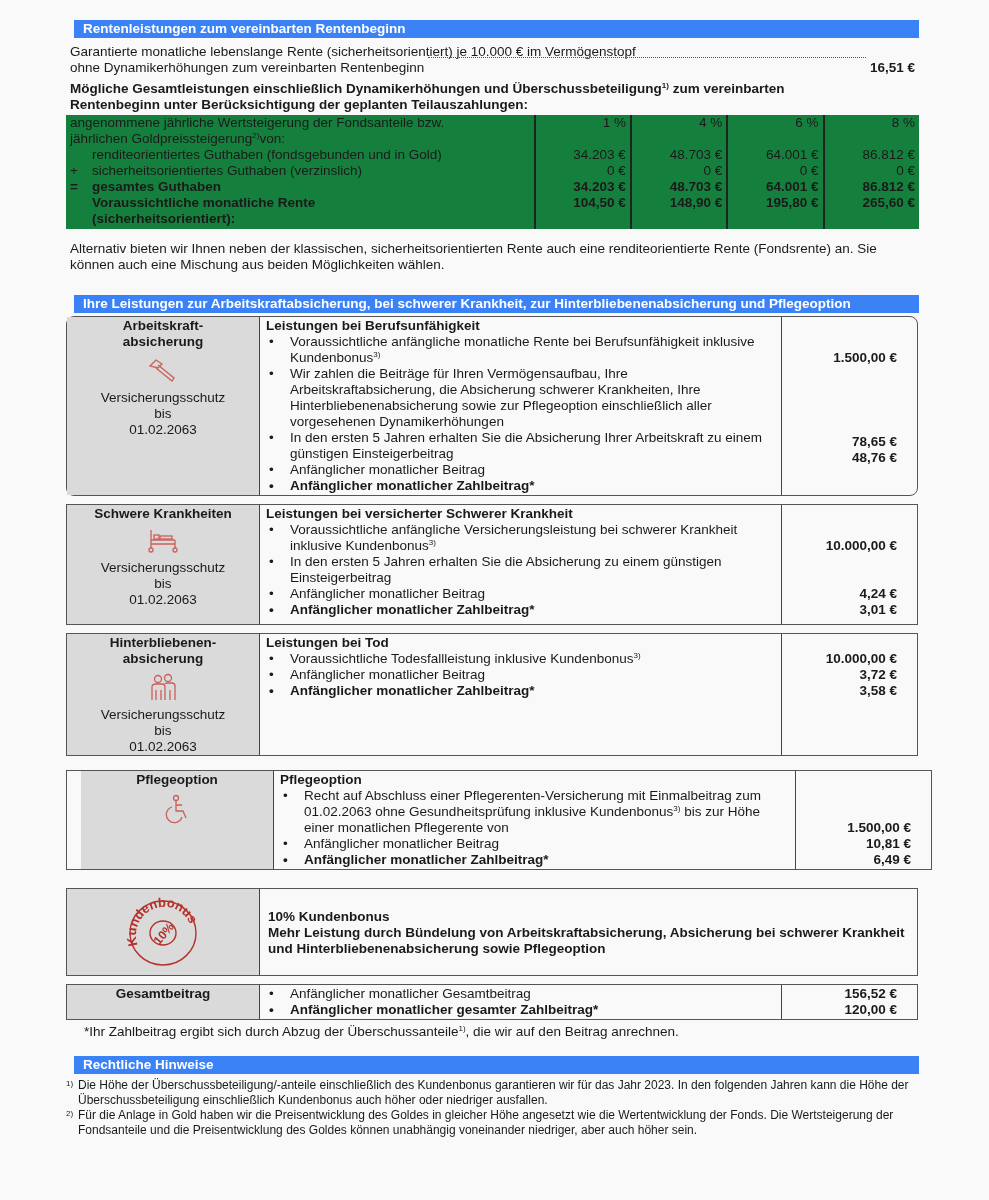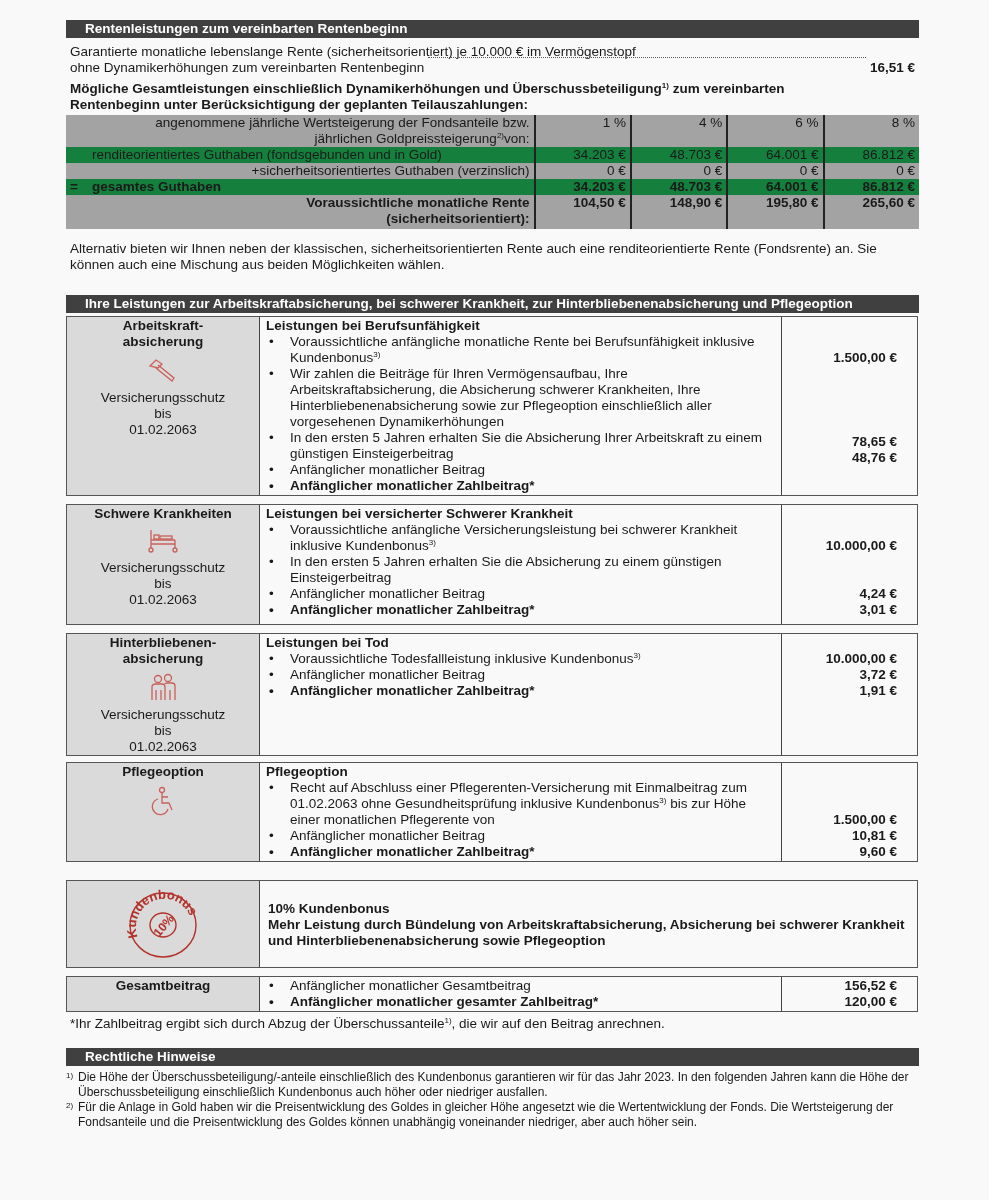--- a/index.html
+++ b/index.html
@@ -3,33 +3,33 @@
 <meta charset="utf-8">
 <style>
   html, body { margin: 0; padding: 0; }
   body {
     width: 989px; height: 1200px; background: #f9f9f9;
     font-family: "Liberation Sans", sans-serif; font-size: 13.5px; color: #1a1a1a;
     position: relative; overflow: hidden;
   }
   .page { position: absolute; left: 66px; top: 20px; width: 853px; }
   .bar {
-    background: #404040; color: #fff; font-weight: bold; font-size: 13.5px;
-    padding: 1px 19px; line-height: 16px;
+    background: #3b82f6; color: #fff; font-weight: bold; font-size: 13.5px;
+    padding: 1px 9px; line-height: 16px; margin-left: 8px;
   }
   sup { font-size: 8px; vertical-align: super; line-height: 0; }
   .p { padding: 0 4px; line-height: 16px; }
   .b { font-weight: bold; }
   .dotline { display: flex; align-items: flex-start; }
   .dotline .fill { flex: 1; border-bottom: 1px dotted #555; margin: 0 4px; transform: translateY(-3px); }
 
   table.rt { width: 853px; border-collapse: collapse; margin-top: 2px; }
   table.rt td { padding: 0 4px; line-height: 16px; vertical-align: top; }
   table.rt td.num { text-align: right; width: 84px; border-left: 2px solid #222; }
-  table.rt tr.g td { background: #a3a3a3; text-align: right; }
+  table.rt tr.g td { background: #15803d; }
   table.rt tr.w td { background: #15803d; margin-top: 34px; }
   table.rt td.lbl { width: 448px; }
   .pre { display: inline-block; width: 22px; }
 
   .box {
     display: flex; border: 1.5px solid #555; margin-top: 8px; width: 850px;
   }
   .box .left {
     width: 192px; background: #dadada; border-right: 1.5px solid #444; text-align: center;
     padding-top: 1px; line-height: 16px;
@@ -98,21 +98,21 @@
       <td class="num">195,80 €</td>
       <td class="num">265,60 €</td>
     </tr>
   </tbody>
     </table>
 
   <div class="p" style="margin-top:12px;">Alternativ bieten wir Ihnen neben der klassischen, sicherheitsorientierten Rente auch eine renditeorientierte Rente (Fondsrente) an. Sie können auch eine Mischung aus beiden Möglichkeiten wählen.</div>
 
   <div class="bar" style="margin-top:22px;">Ihre Leistungen zur Arbeitskraftabsicherung, bei schwerer Krankheit, zur Hinterbliebenenabsicherung und Pflegeoption</div>
 
-  <div class="box" style="margin-top:3px;">
+  <div class="box" style="margin-top:3px;border-radius:8px;">
     <div class="left">
       <div class="b">Arbeitskraft-</div>
       <div class="b">absicherung</div>
       <svg class="icon" width="34" height="28" viewBox="0 0 34 28">
           <g fill="none" stroke="#c9605a" stroke-width="1.3">
             <path d="M4 10 L10 4 L16 8 L12 12 Z"></path>
             <path d="M12 9 L28 22 L26 25 L10 12"></path>
           </g>
         </svg>
       <div style="margin-top:4px;">Versicherungsschutz</div>
@@ -188,25 +188,25 @@
       <div class="b">Leistungen bei Tod</div>
       <ul class="bl">
         <li><span>Voraussichtliche Todesfallleistung inklusive Kundenbonus</span><sup>3)</sup></li>
         <li>Anfänglicher monatlicher Beitrag</li>
         <li class="b">Anfänglicher monatlicher Zahlbeitrag*</li>
       </ul>
     </div>
     <div class="right b">
       <div style="margin-top:16px;">10.000,00 €</div>
       <div>3,72 €</div>
-      <div>1,91 €</div>
-    </div>
-  </div>
-
-  <div class="box" style="margin-top:6px;">
+      <div>3,58 €</div>
+    </div>
+  </div>
+
+  <div class="box" style="margin-top:14px;padding-left:14px;">
     <div class="left">
       <div class="b">Pflegeoption</div>
       <svg class="icon" width="30" height="30" viewBox="0 0 30 30">
           <g fill="none" stroke="#c9605a" stroke-width="1.3">
             <circle cx="14" cy="4" r="2.5"></circle>
             <path d="M14 7 V17 H21 L24 24 M14 11 H20"></path>
             <path d="M10 13 A8 8 0 1 0 20 23"></path>
           </g>
         </svg>
     </div>
@@ -214,21 +214,21 @@
       <div class="b">Pflegeoption</div>
       <ul class="bl">
         <li><span>Recht auf Abschluss einer Pflegerenten-Versicherung mit Einmalbeitrag zum 01.02.2063 ohne Gesundheitsprüfung inklusive Kundenbonus</span><sup>3)</sup><span> bis zur Höhe einer monatlichen Pflegerente von</span></li>
         <li>Anfänglicher monatlicher Beitrag</li>
         <li class="b">Anfänglicher monatlicher Zahlbeitrag*</li>
       </ul>
     </div>
     <div class="right b">
       <div style="margin-top:48px;">1.500,00 €</div>
       <div>10,81 €</div>
-      <div>9,60 €</div>
+      <div>6,49 €</div>
     </div>
   </div>
 
   <div class="box" style="margin-top:18px; height:86px;">
     <div class="left" style="display:flex;align-items:center;justify-content:center;">
       <svg width="86" height="80" viewBox="0 0 86 80">
         <defs>
             <path id="arc" d="M18 52 A28 28 0 1 1 72 44"></path>
           </defs>
         <g fill="none" stroke="#b3322b" stroke-width="1.4">
@@ -252,21 +252,21 @@
         <li>Anfänglicher monatlicher Gesamtbeitrag</li>
         <li class="b">Anfänglicher monatlicher gesamter Zahlbeitrag*</li>
       </ul>
     </div>
     <div class="right b">
       <div>156,52 €</div>
       <div>120,00 €</div>
     </div>
   </div>
 
-  <div class="p" style="margin-top:4px;">
+  <div class="p" style="margin-top:4px;margin-left:14px;">
     <span>*Ihr Zahlbeitrag ergibt sich durch Abzug der Überschussanteile</span><sup>1)</sup><span>, die wir auf den Beitrag anrechnen.</span>
   </div>
 
   <div class="bar" style="margin-top:16px;">Rechtliche Hinweise</div>
   <div style="font-size:12px; line-height:15px; margin-top:4px;">
     <div style="display:flex;">
       <sup style="width:12px;flex:none;line-height:12px;">1)</sup>
       <span>Die Höhe der Überschussbeteiligung/-anteile einschließlich des Kundenbonus garantieren wir für das Jahr 2023. In den folgenden Jahren kann die Höhe der Überschussbeteiligung einschließlich Kundenbonus auch höher oder niedriger ausfallen.</span>
     </div>
     <div style="display:flex;">

